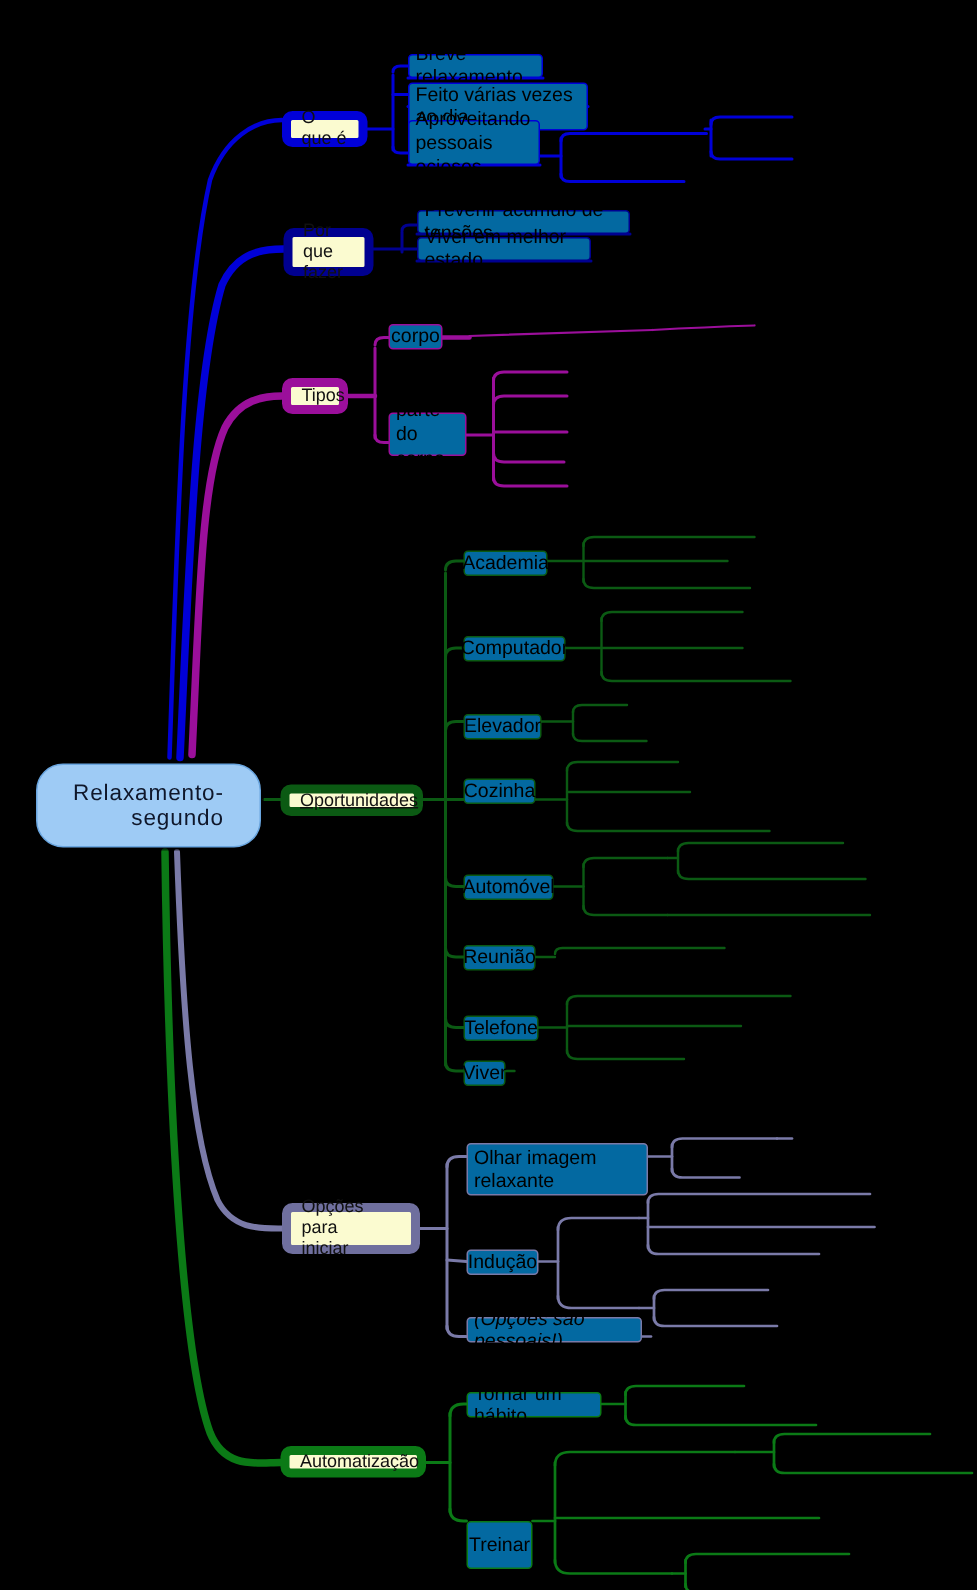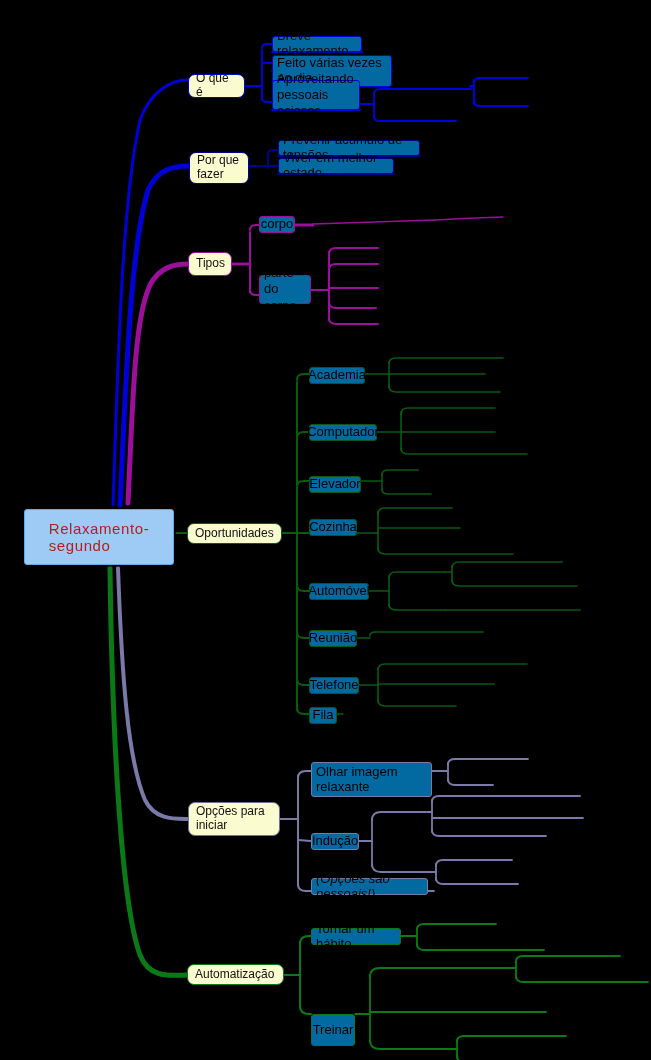--- a/index.html
+++ b/index.html
@@ -15,43 +15,43 @@
     position:absolute;
     box-sizing:border-box;
     white-space:pre-line;
     line-height:1.15;
   }
 
   
   .root{
     background:#9ecbf5;
     border:1px solid #6aa6e0;
-    border-radius:3px;
-    color:#b91c1c;
+    border-radius:18px;
+    color:#0f172a;
     font-size:15px;
     letter-spacing:.6px;
-    text-align:left;
+    text-align:right;
     display:flex;align-items:center;justify-content:center;
     box-shadow:2px 2px 0 rgba(0,0,0,.55);
   }
 
   
   .main{
     background:#fbfbd0;
-    border:1px solid #8b5cf6;
+    border:6px solid #8b5cf6;
     border-radius:7px;
     color:#111;
     font-size:12px;
     padding:3px 6px 3px 7px;
     display:flex;align-items:center;
   }
   .main.b-blue{border-color:#0000d8;}
   .main.b-navy{border-color:#000090;}
   .main.b-mag{border-color:#9b0f9b;}
-  .main.b-green{border-color:#0b5a13;}
+  .main.b-green{border-color:#0b5a13;text-decoration:underline;}
   .main.b-slate{border-color:#6f6f9e;}
   .main.b-green2{border-color:#0b7a16;}
 
   
   .leaf{
     background:#0369a1;
     border:1px solid #777;
     border-radius:3px;
     color:#000;
     font-size:13px;
@@ -301,21 +301,21 @@
   <div class="node leaf l-green" id="n-b3-c4" style="left: 309px; top: 583px; width: 60px; height: 17px;">
     <span>Automóvel</span>
   </div>
   <div class="node leaf l-green" id="n-b3-c5" style="left: 309px; top: 630px; width: 48px; height: 17px;">
     <span>Reunião</span>
   </div>
   <div class="node leaf l-green" id="n-b3-c6" style="left: 309px; top: 677px; width: 50px; height: 17px;">
     <span>Telefone</span>
   </div>
   <div class="node leaf l-green" id="n-b3-c7" style="left: 309px; top: 707px; width: 28px; height: 17px;">
-    <span>Fila</span>
+    <span>Viver</span>
   </div>
 
   <div class="node main b-slate" id="n-b4" style="left: 188px; top: 802px; width: 92px; height: 34px;">
     <span>Opções para
 iniciar</span>
   </div>
   <div class="node leaf l-slate" id="n-b4-c0" style="left: 311px; top: 762px; width: 121px; height: 35px;">
     <span>Olhar imagem relaxante</span>
   </div>
   <div class="node leaf l-slate" id="n-b4-c1" style="left: 311px; top: 833px; width: 48px; height: 17px;">

